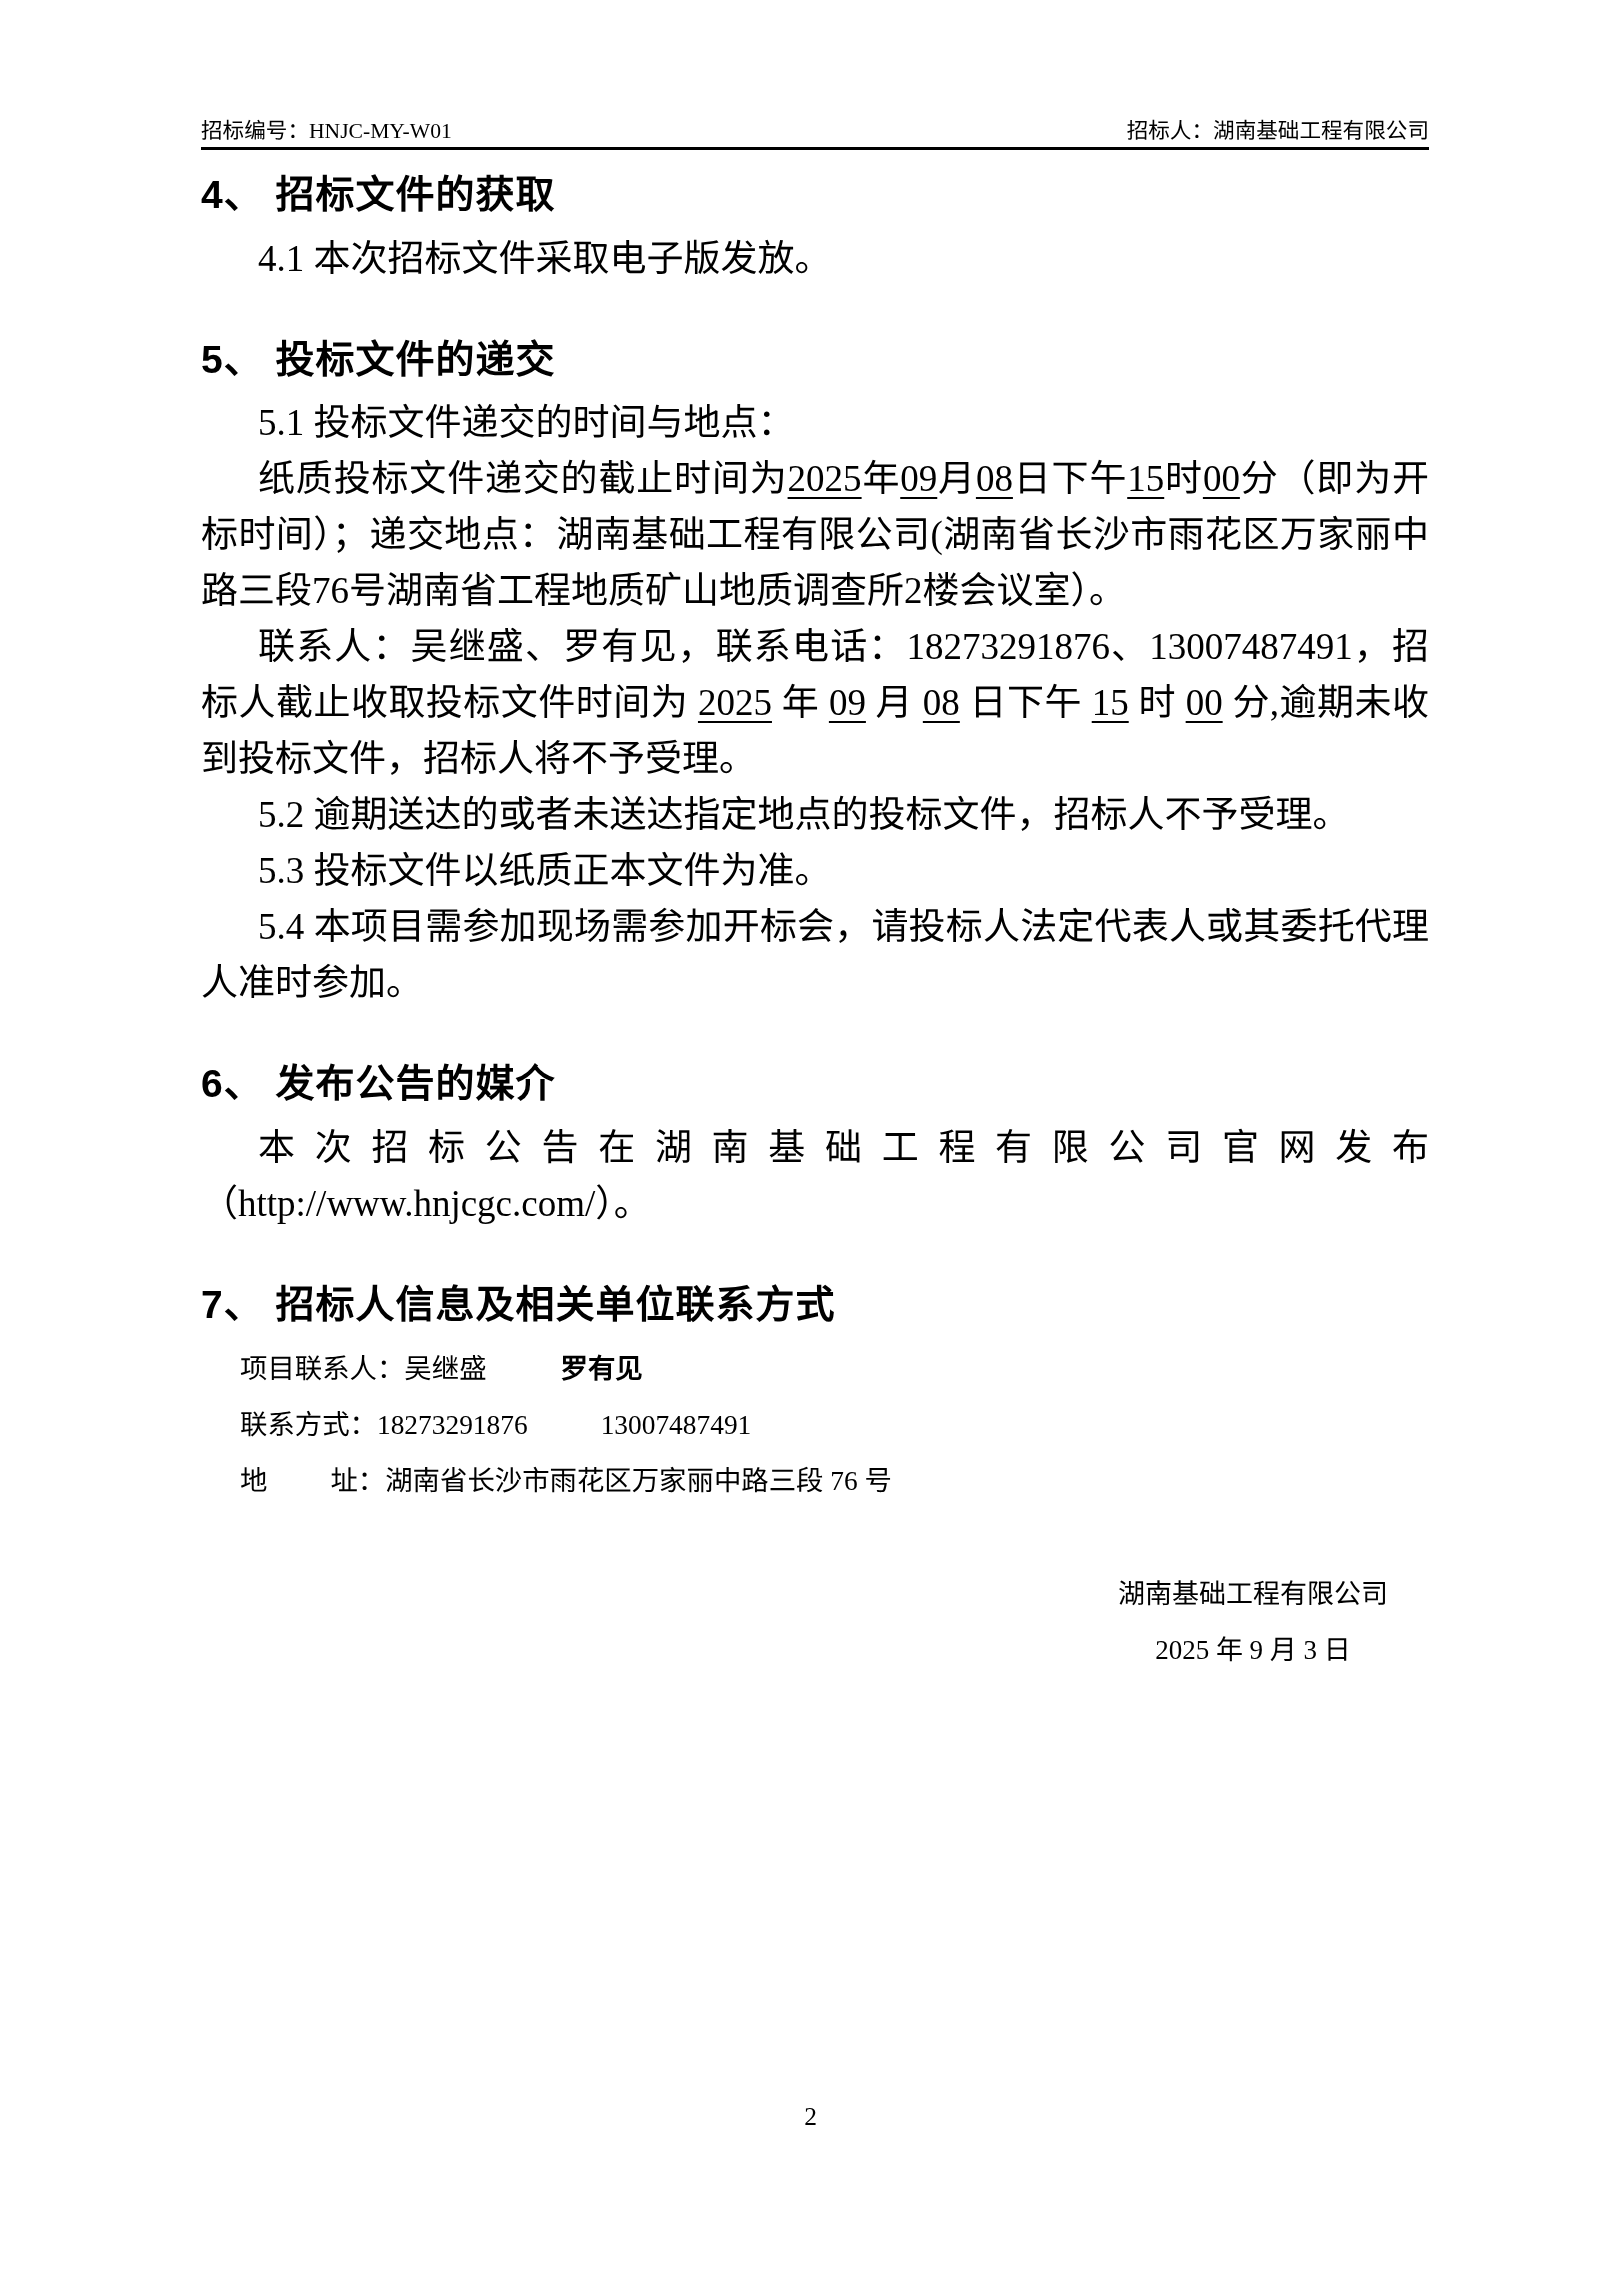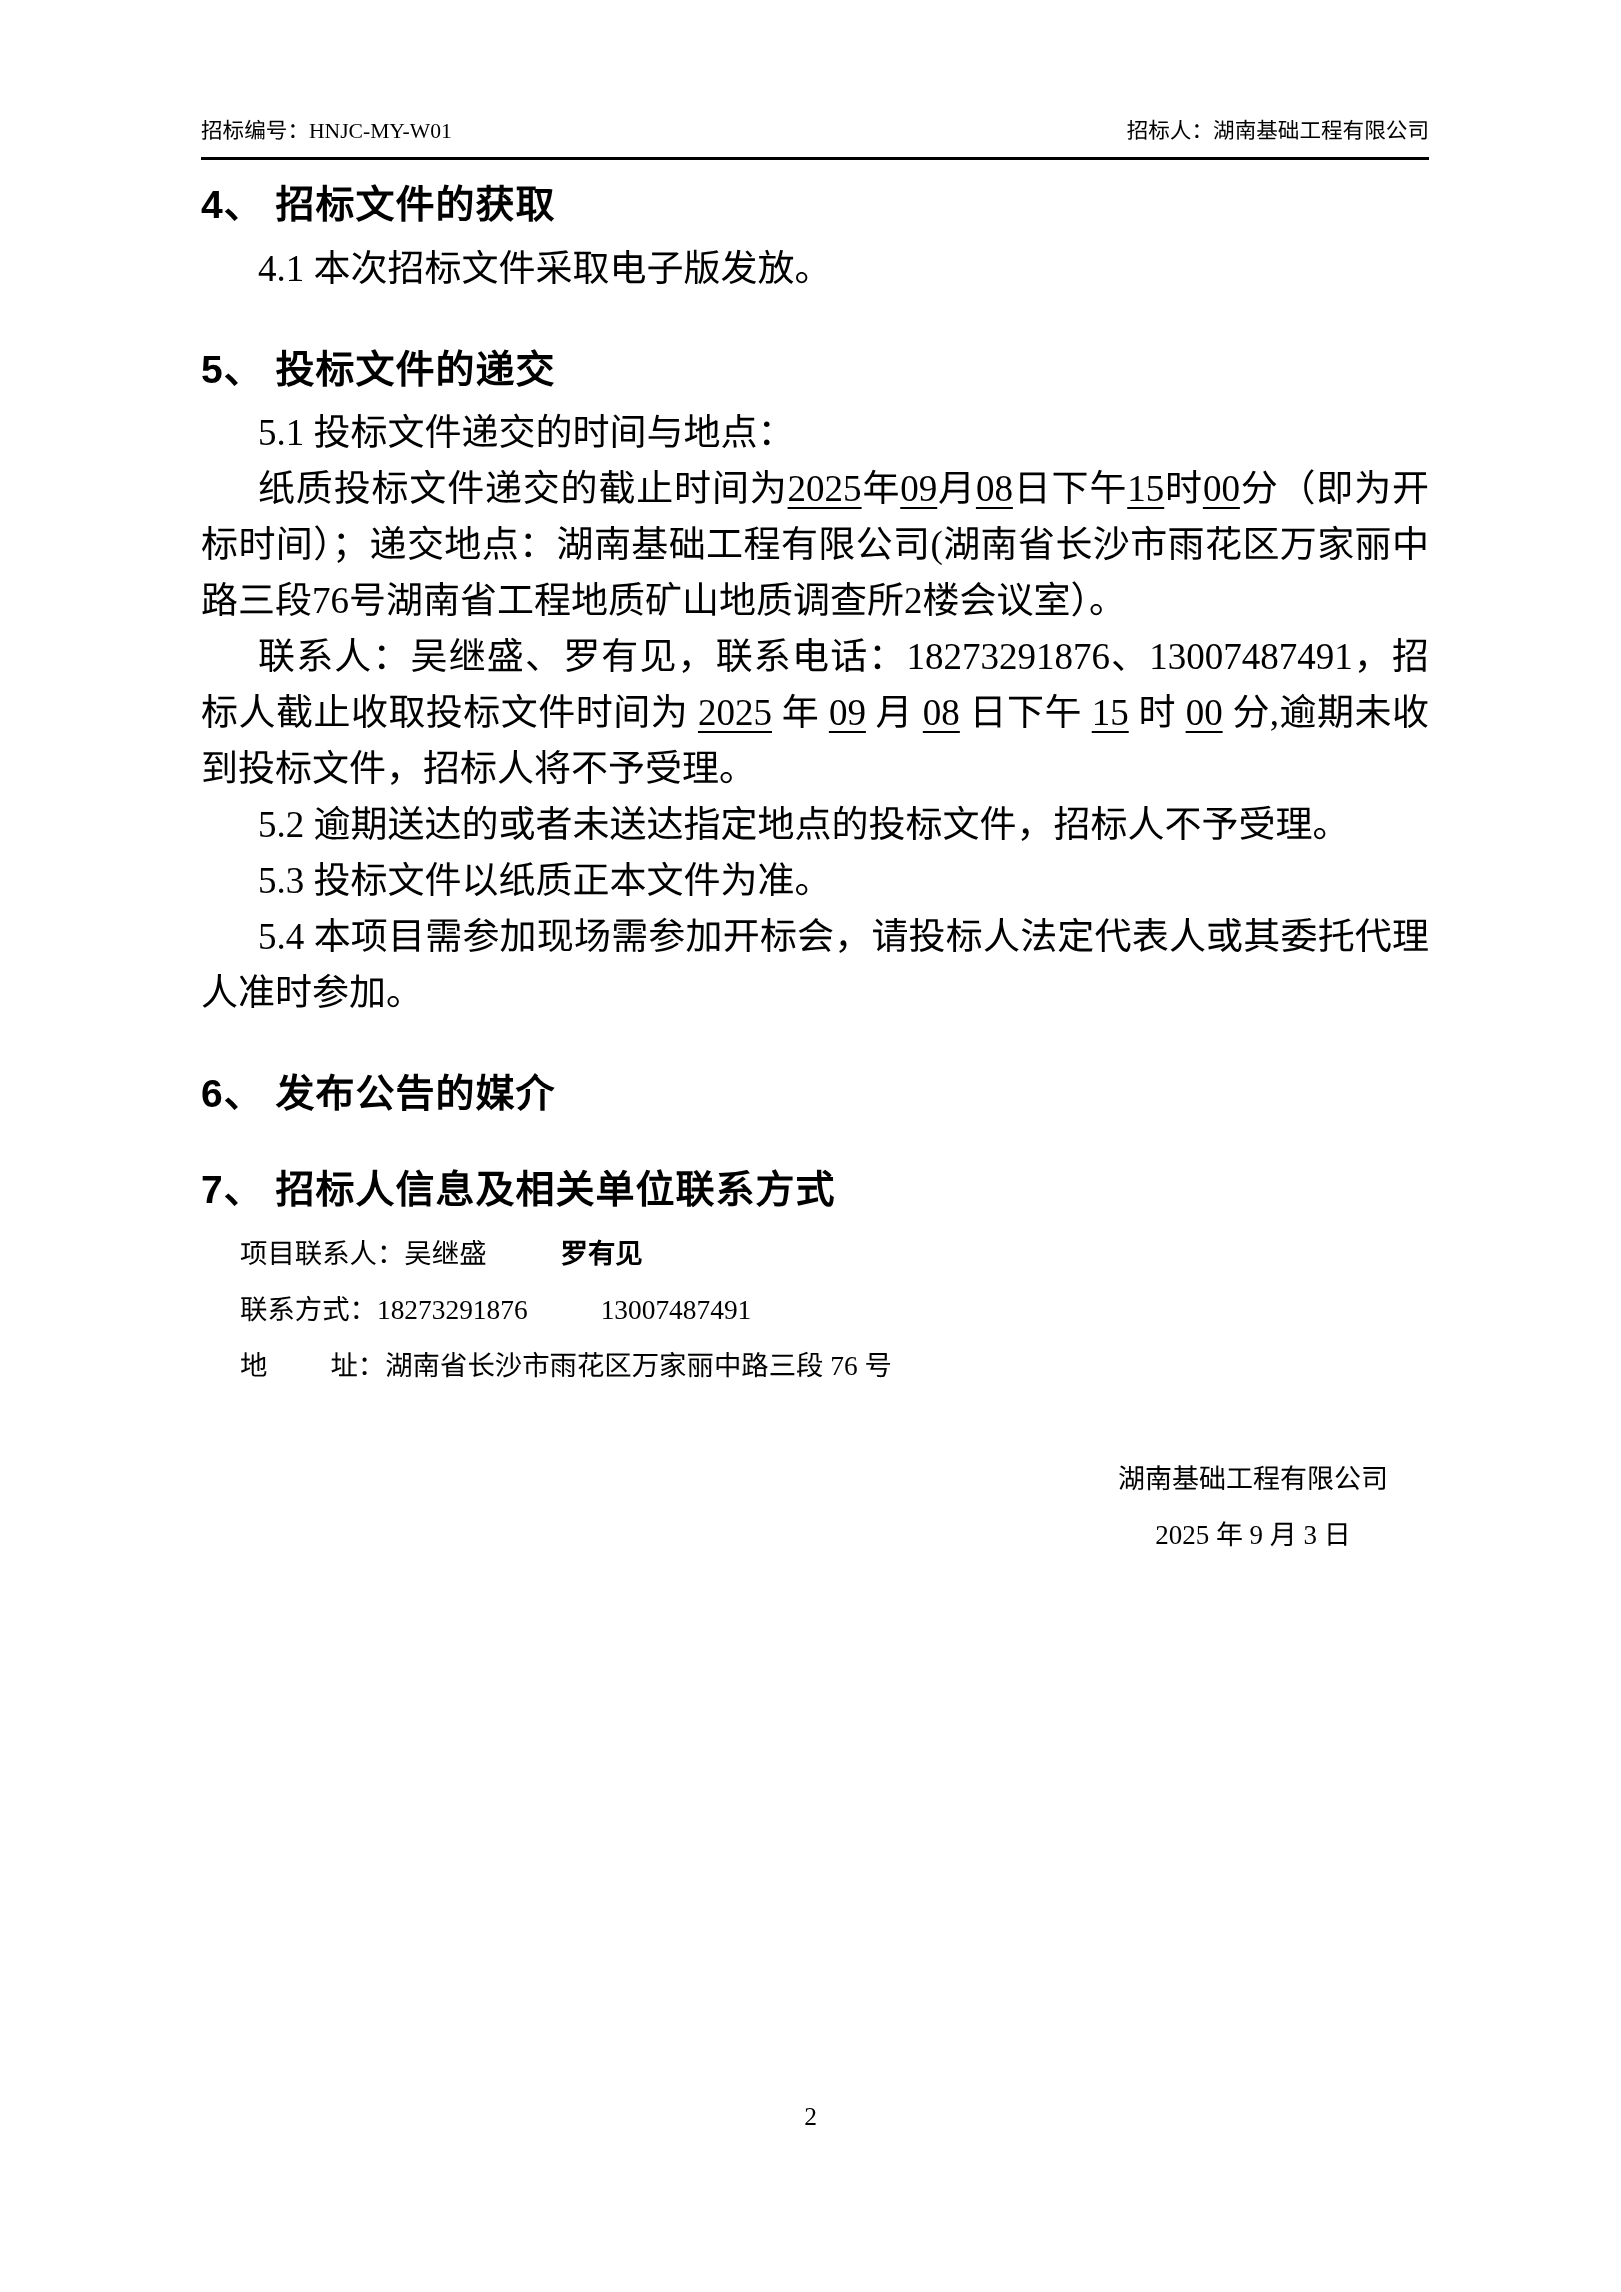--- a/index.html
+++ b/index.html
@@ -18,21 +18,21 @@
     left: 201px;
     top: 118px;
     width: 1228px;
   }
   .doc-header {
     display: flex;
     justify-content: space-between;
     align-items: flex-end;
     font-size: 21.6px;
     line-height: 27.4px;
-    padding-bottom: 12px;
+    padding-bottom: 2px;
     border-bottom: 3.9px solid #000000;
   }
   .section-heading {
     font-family: "Liberation Sans", "DejaVu Sans", sans-serif;
     font-weight: bold;
     font-size: 39px;
     line-height: 47px;
     margin: 49px 0 12.7px 0;
     letter-spacing: 1px;
   }
@@ -91,20 +91,21 @@
 
     <h2 class="section-heading">5、 投标文件的递交</h2>
     <p class="para ind">5.1 投标文件递交的时间与地点：</p>
     <p class="para ind"><span>纸质投标文件递交的截止时间为</span><span class="ul-seg">2025</span><span>年</span><span class="ul-seg">09</span><span>月</span><span class="ul-seg">08</span><span>日下午</span><span class="ul-seg">15</span><span>时</span><span class="ul-seg">00</span><span>分（即为开标时间）；递交地点：湖南基础工程有限公司(湖南省长沙市雨花区万家丽中路三段76号湖南省工程地质矿山地质调查所2楼会议室）。</span></p>
     <p class="para ind"><span>联系人：吴继盛、罗有见，联系电话：18273291876、13007487491，招标人截止收取投标文件时间为 </span><span class="ul-seg">2025</span><span> 年 </span><span class="ul-seg">09</span><span> 月 </span><span class="ul-seg">08</span><span> 日下午 </span><span class="ul-seg">15</span><span> 时 </span><span class="ul-seg">00</span><span> 分,逾期未收到投标文件，招标人将不予受理。</span></p>
     <p class="para ind">5.2 逾期送达的或者未送达指定地点的投标文件，招标人不予受理。</p>
     <p class="para ind">5.3 投标文件以纸质正本文件为准。</p>
     <p class="para ind">5.4 本项目需参加现场需参加开标会，请投标人法定代表人或其委托代理人准时参加。</p>
 
     <h2 class="section-heading">6、 发布公告的媒介</h2>
+    <p class="para ind">本次招标公告在湖南基础工程有限公司官网发布（http://www.hnjcgc.com/）。</p>
 
     <h2 class="section-heading">7、 招标人信息及相关单位联系方式</h2>
     <p class="contact-row"><span>项目联系人：</span><span>吴继盛</span><span class="gap-wide">罗有见</span></p>
     <p class="contact-row"><span>联系方式：</span><span>18273291876</span><span class="gap-mid">13007487491</span></p>
     <p class="contact-row"><span>地</span><span class="gap-addr">址：</span><span>湖南省长沙市雨花区万家丽中路三段 76 号</span></p>
 
     <div class="signature">
       <div>湖南基础工程有限公司</div>
       <div>2025 年 9 月 3 日</div>
     </div>

